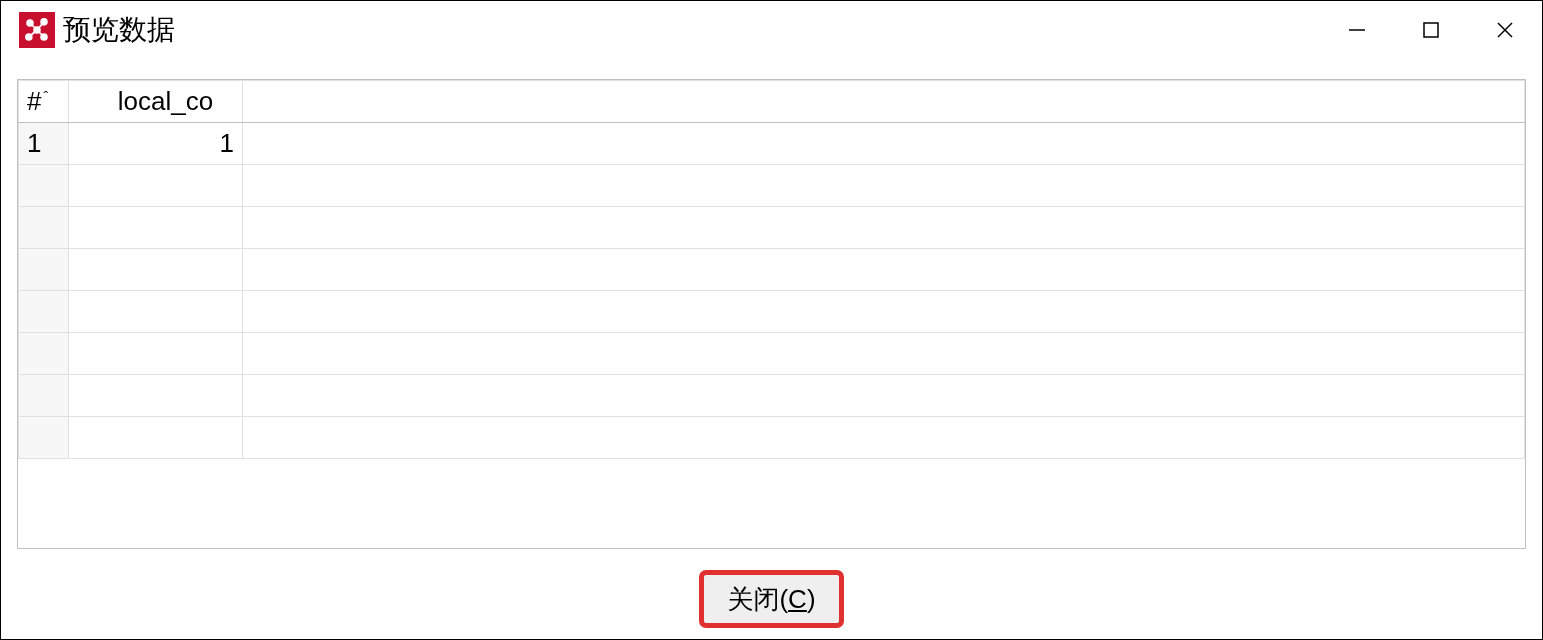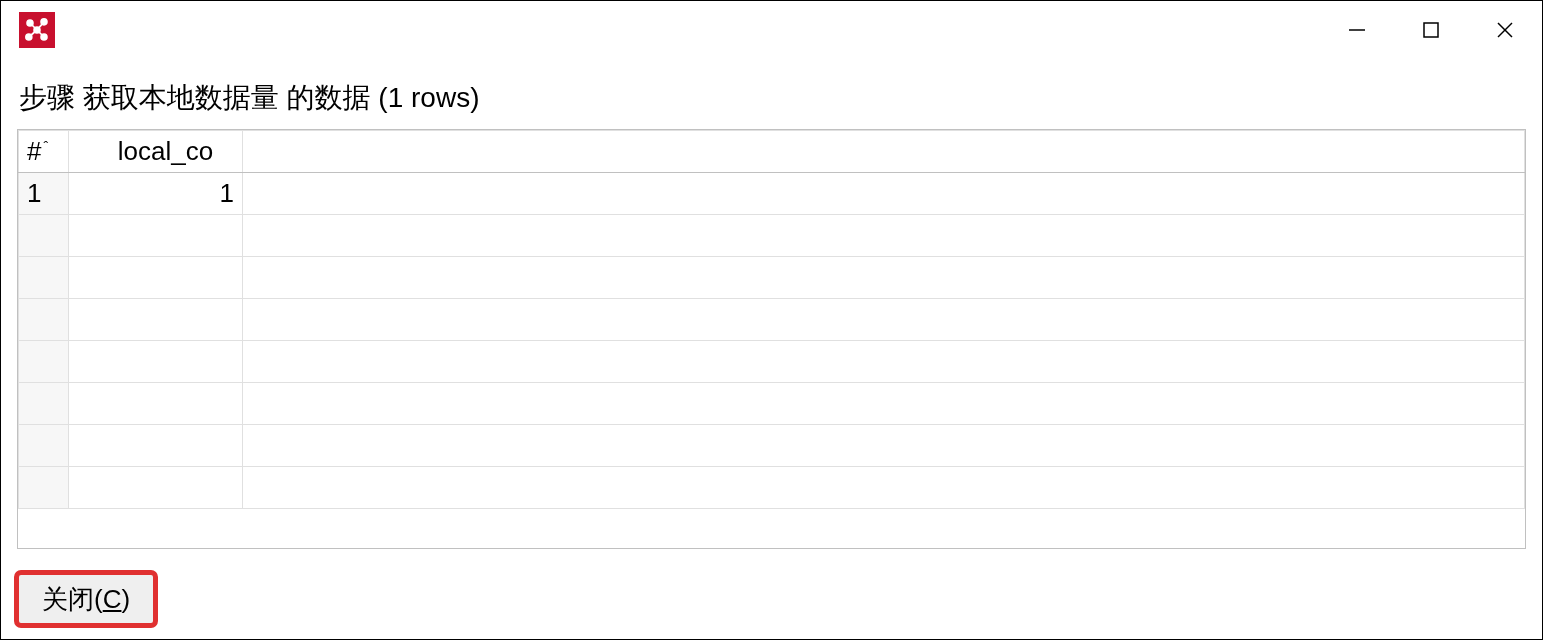--- a/index.html
+++ b/index.html
@@ -121,21 +121,21 @@
     }
     .hash-header::after {
       content: "ˆ";
       font-size: 14px;
       position: relative;
       top: -8px;
       left: 2px;
     }
     .button-bar {
       display: flex;
-      justify-content: space-between;
+      justify-content: center;
       gap: 20px;
       padding: 24px 0 14px 0;
     }
     .dlg-button {
       height: 52px;
       padding: 0 24px;
       font-size: 26px;
       font-family: inherit;
       background: #efefef;
       border: 1px solid #a0a0a0;
@@ -167,20 +167,21 @@
           <circle cx="12" cy="12" r="2.5" fill="#fff"></circle>
           <circle cx="5" cy="18" r="2.5" fill="#fff"></circle>
           <circle cx="18" cy="18" r="2.5" fill="#fff"></circle>
           <line x1="6" y1="6" x2="12" y2="12"></line>
           <line x1="18" y1="5" x2="12" y2="12"></line>
           <line x1="5" y1="18" x2="12" y2="12"></line>
           <line x1="18" y1="18" x2="12" y2="12"></line>
         </g>
       </svg>
     </div>
+    <div class="title-text">预览数据</div>
     <div class="window-controls">
       <div class="win-btn">
         <svg viewBox="0 0 20 20">
             <line x1="2" y1="10" x2="18" y2="10" stroke="#000" stroke-width="1.5"></line>
           </svg>
       </div>
       <div class="win-btn">
         <svg viewBox="0 0 20 20">
             <rect x="3" y="3" width="14" height="14" stroke="#000" stroke-width="1.5" fill="none"></rect>
           </svg>
@@ -188,21 +189,20 @@
       <div class="win-btn">
         <svg viewBox="0 0 20 20">
           <line x1="3" y1="3" x2="17" y2="17" stroke="#000" stroke-width="1.5"></line>
           <line x1="17" y1="3" x2="3" y2="17" stroke="#000" stroke-width="1.5"></line>
         </svg>
       </div>
     </div>
   </div>
 
   <div class="content">
-    <div class="subtitle">步骤 获取本地数据量 的数据  (1 rows)</div>
 
     <div class="table-container">
       <table>
         <thead>
           <tr>
             <th class="col-rownum hash-header">#</th>
             <th class="col-data">local_co</th>
             <th class="col-rest"></th>
           </tr>
         </thead>

